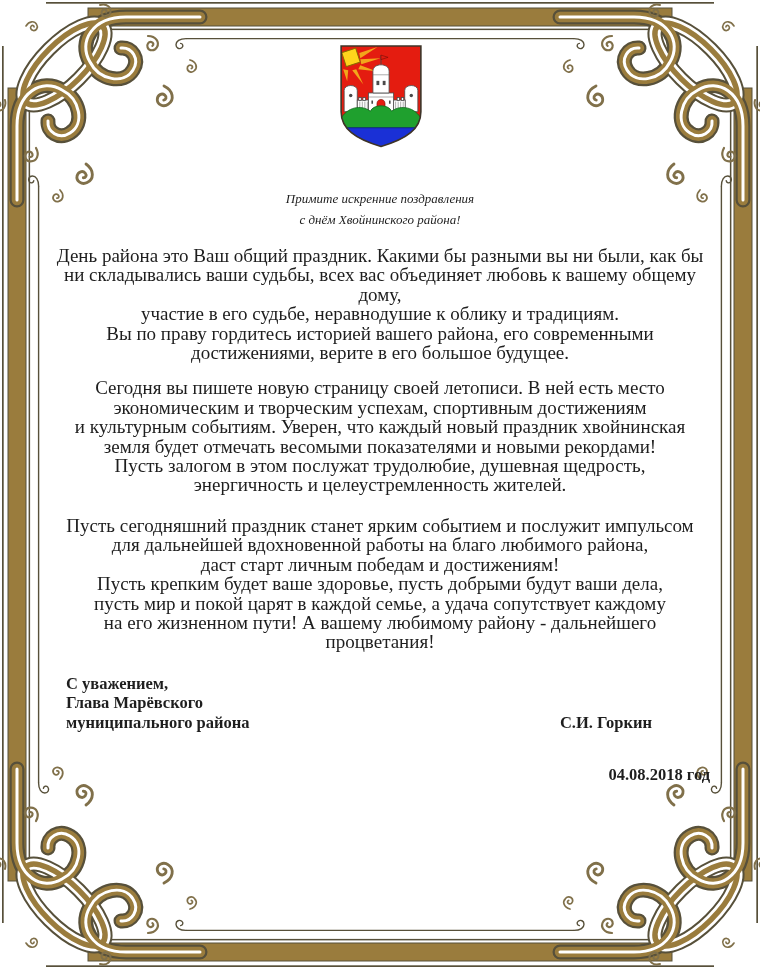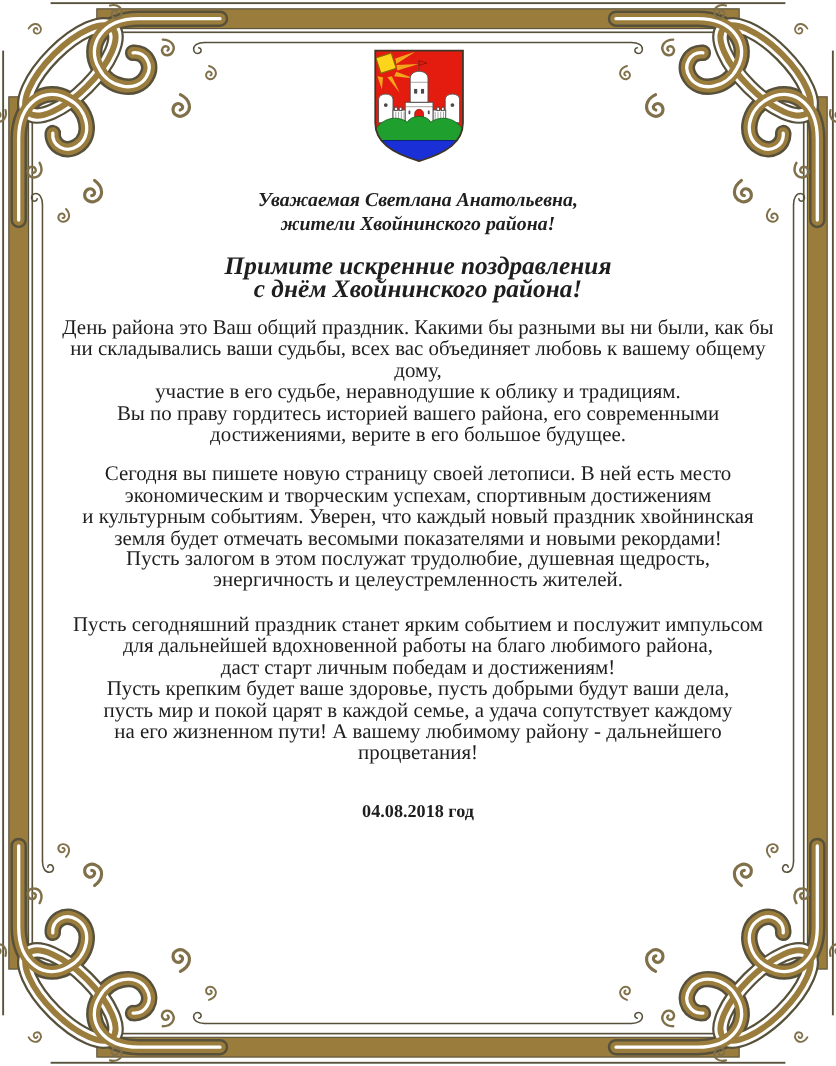--- a/index.html
+++ b/index.html
@@ -3,31 +3,31 @@
 <meta charset="utf-8">
 <style>
   html,body{margin:0;padding:0;background:#ffffff;}
   .page{position:relative;width:760px;height:969px;background:#fff;overflow:hidden;
         font-family:"Liberation Serif","DejaVu Serif",serif;color:var(--text,#1e1e1e);}
   .border-svg{position:absolute;left:0;top:0;width:760px;height:969px;}
   .crest{position:absolute;left:337px;top:43px;width:88px;height:108px;}
   .content{position:absolute;top:171px;left:50px;width:660px;}
   .salutation{font-size:18px;font-weight:bold;font-style:italic;text-align:center;
               line-height:21.5px;white-space:pre-line;}
-  .greeting{font-size:23px;font-style:italic;text-align:center;line-height:20.5px;
-            margin-top:18px;white-space:pre-line;font-weight:bold;}
+  .greeting{font-size:13px;font-style:italic;text-align:center;line-height:20.5px;
+            margin-top:18px;white-space:pre-line;}
   .para{font-size:19px;text-align:center;line-height:19.4px;white-space:pre-line;}
   .para-1{margin-top:16px;}
   .para-2{margin-top:16px;}
   .para-3{margin-top:21px;}
   .sig-row{display:flex;justify-content:space-between;align-items:flex-end;margin-top:22px;
            font-weight:bold;font-size:16.5px;line-height:19.5px;}
   .sig-left{white-space:pre-line;padding-left:16px;}
   .sig-name{padding-right:58px;}
-  .date{margin-top:33px;text-align:center;font-weight:bold;font-size:16.5px;}
+  .date{margin-top:33px;text-align:right;font-weight:bold;font-size:16.5px;}
 
   
   .ln{fill:var(--border_outline);}
   .band{fill:var(--border_gold);stroke:var(--border_outline);stroke-width:1;}
   .tln{stroke:var(--border_outline);stroke-width:1.4;fill:none;}
   .curl{stroke:var(--border_outline);stroke-width:1.4;fill:none;stroke-linecap:round;}
   .rib-d{fill:none;stroke:var(--border_outline);stroke-width:15;stroke-linecap:round;}
   .rib-g{fill:none;stroke:var(--border_gold);stroke-width:10.5;stroke-linecap:round;}
   .rib-wc{fill:none;stroke:#fff;stroke-width:3;stroke-linecap:round;}
   .rib-w{fill:none;stroke:#fff;stroke-width:11;}
@@ -168,36 +168,40 @@
       </g>
 
       <path class="f-green" d="M3,85 L3,76 C10,63 24,61 33,67.5 C36,60.5 51,60.5 54,67.5 C63,61 77,63 84,76 L84,85 Z"></path>
 
       <rect class="f-blue" x="2" y="84" width="83" height="23"></rect>
     </g>
     <path class="shield-line" d="M4,3 H83 V68 C83,85 69,95 43.5,102.5 C18,95 4,85 4,68 Z"></path>
   </svg>
 
   <div class="content">
-    <div class="salutation">Уважаемая Светлана Анатольевна,
-жители Хвойнинского района!</div>
     <div class="greeting">Примите искренние поздравления
 с днём Хвойнинского района!</div>
     <div class="para para-1">День района это Ваш общий праздник. Какими бы разными вы ни были, как бы
 ни складывались ваши судьбы, всех вас объединяет любовь к вашему общему дому,
 участие в его судьбе, неравнодушие к облику и традициям.
 Вы по праву гордитесь историей вашего района,  его современными
 достижениями, верите в его большое будущее.</div>
     <div class="para para-2">Сегодня вы пишете новую страницу своей летописи. В ней есть место
 экономическим и творческим успехам, спортивным достижениям
 и культурным событиям. Уверен, что каждый новый праздник хвойнинская
 земля будет отмечать весомыми показателями и новыми рекордами!
 Пусть залогом в этом послужат трудолюбие, душевная щедрость,
 энергичность и целеустремленность жителей.</div>
     <div class="para para-3">Пусть сегодняшний праздник станет ярким событием и послужит импульсом
 для дальнейшей вдохновенной работы на благо любимого района,
 даст старт личным победам и достижениям!
 Пусть крепким будет ваше здоровье, пусть добрыми будут ваши дела,
 пусть мир и покой царят в каждой семье, а удача сопутствует каждому
 на его жизненном пути! А вашему любимому району - дальнейшего процветания!</div>
+    <div class="sig-row">
+      <div class="sig-left">С уважением,
+Глава Марёвского
+муниципального района</div>
+      <div class="sig-name">С.И. Горкин</div>
+    </div>
     <div class="date">04.08.2018 год</div>
   </div>
 </div>
 
 </body></html>

